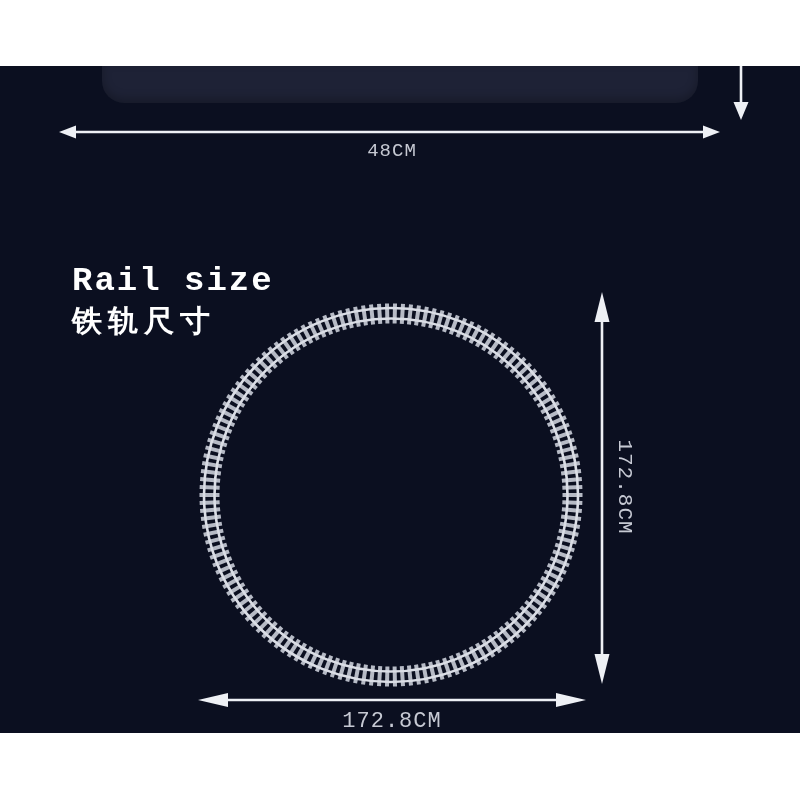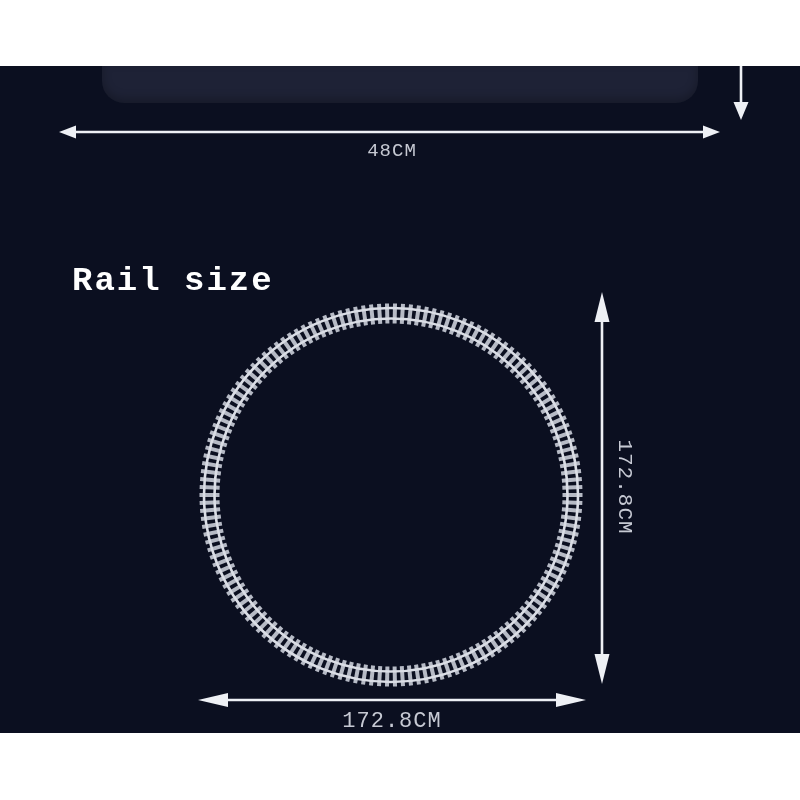--- a/index.html
+++ b/index.html
@@ -238,18 +238,19 @@
     <g stroke="var(--arrow)" fill="var(--arrow)" stroke-width="2.6">
       <line x1="222" y1="700" x2="562" y2="700"></line>
       <polygon points="198,700 228,693 228,707" stroke="none"></polygon>
       <polygon points="586,700 556,693 556,707" stroke="none"></polygon>
     </g>
   </svg>
 
   <div class="txt dim" id="w48">48CM</div>
 
   <div class="txt title-en">Rail size</div>
+  <div class="txt title-zh">铁轨尺寸</div>
 
 
   <div class="txt dim" id="vlab">172.8CM</div>
   <div class="txt dim" id="blab">172.8CM</div>
 
 </div>
 
 </body></html>

